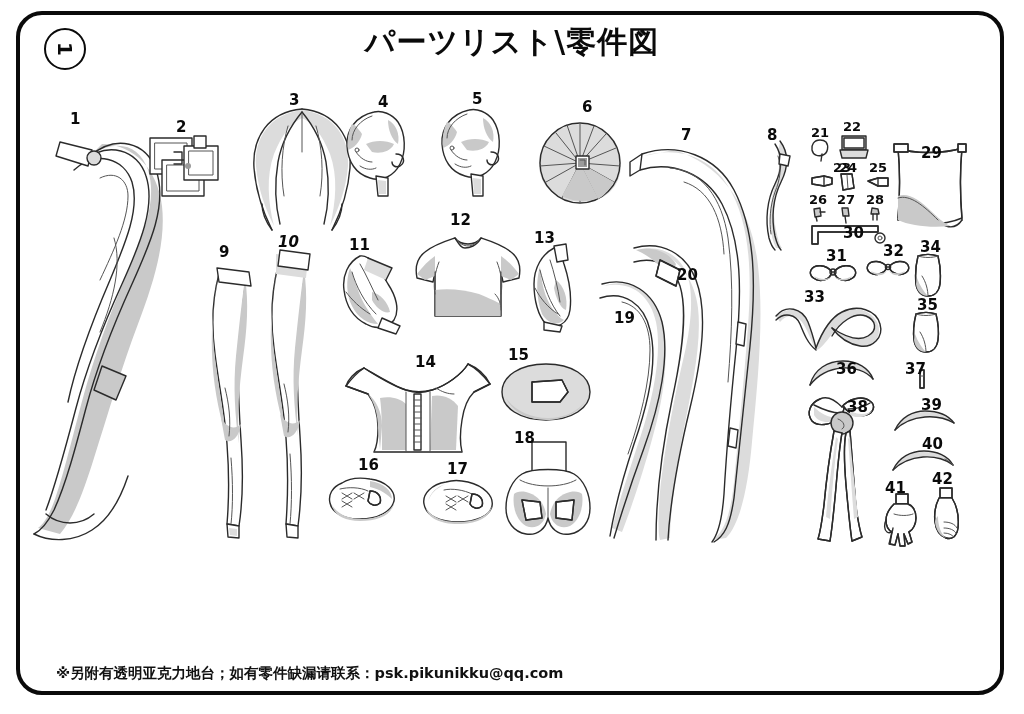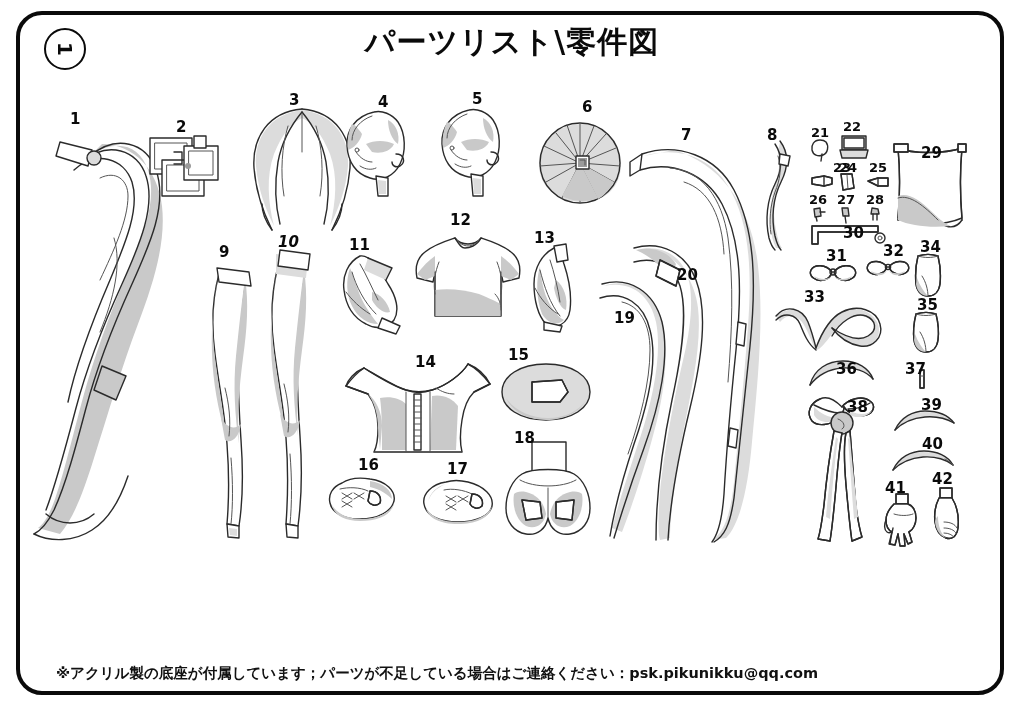--- a/index.html
+++ b/index.html
@@ -655,16 +655,16 @@
     <div class="lbl" style="left:836px;top:362px;">36</div>
     <div class="lbl" style="left:905px;top:362px;">37</div>
     <div class="lbl" style="left:847px;top:400px;">38</div>
     <div class="lbl" style="left:921px;top:398px;">39</div>
     <div class="lbl" style="left:922px;top:437px;">40</div>
     <div class="lbl" style="left:885px;top:481px;">41</div>
     <div class="lbl" style="left:932px;top:472px;">42</div>
   </div>
 
   <div id="notes">
-    <div>※アクリル製の底座が付属しています；パーツが不足している場合はご連絡ください：psk.pikunikku@qq.com</div>
+    <div>※另附有透明亚克力地台；如有零件缺漏请联系：psk.pikunikku@qq.com</div>
   </div>
 
 </div>
 
 </body></html>

